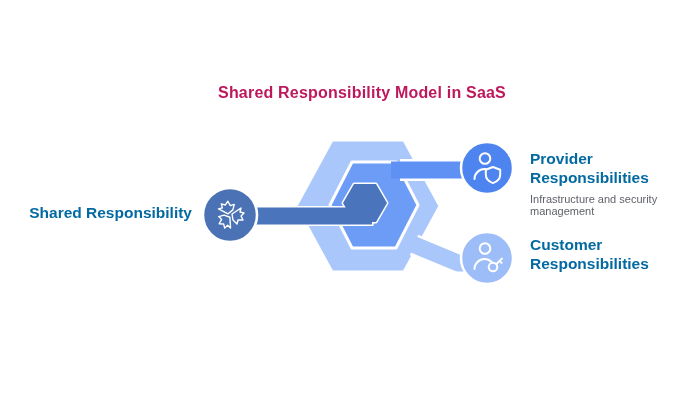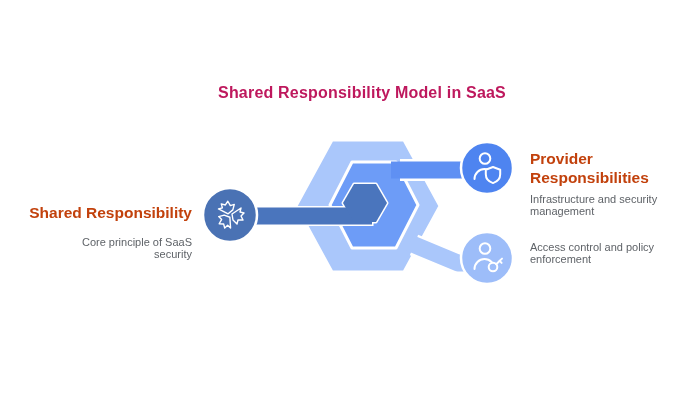--- a/index.html
+++ b/index.html
@@ -6,21 +6,21 @@
   #stage{
     position:relative;width:700px;height:400px;overflow:hidden;background:#ffffff;
     font-family:"Liberation Sans",sans-serif;
   }
   #diagram-svg{position:absolute;left:0;top:0;}
   .title{
     position:absolute;left:62px;top:84px;width:600px;text-align:center;
     font-size:16px;font-weight:700;color:#be185d;letter-spacing:.2px;
   }
   .node-label{position:absolute;}
-  .node-heading{font-size:15.5px;font-weight:700;color:#c2410c;line-height:19px;}
+  .node-heading{font-size:15.5px;font-weight:700;color:#0369a1;line-height:19px;}
   .node-desc{font-size:11px;color:#5f6368;line-height:12px;margin-top:6px;}
   .label-shared{left:0;top:203px;width:192px;text-align:right;}
   .label-shared .node-heading{white-space:nowrap;}
   .label-shared .node-desc{margin-left:52px;margin-top:14px;}
   .label-provider{left:530px;top:149px;width:158px;text-align:left;}
   .label-customer{left:530px;top:235px;width:158px;text-align:left;}
 </style>
 </head>
 <body>
 
@@ -64,25 +64,24 @@
       <circle cx="6" cy="9" r="4.3" fill="#9dbdf9"></circle>
       <path d="M 9.2 6.2 L 15 0.6"></path>
       <path d="M 12.6 2.9 L 14.6 4.9"></path>
     </g>
   </svg>
 
   <div class="title">Shared Responsibility Model in SaaS</div>
 
   <div class="node-label label-shared">
     <div class="node-heading">Shared Responsibility</div>
-    <div class="node-desc">Core principle of SaaS security</div>
   </div>
 
   <div class="node-label label-provider">
     <div class="node-heading">Provider Responsibilities</div>
     <div class="node-desc">Infrastructure and security management</div>
   </div>
 
   <div class="node-label label-customer">
-    <div class="node-desc">Access control and policy enforcement</div>
+    <div class="node-heading">Customer Responsibilities</div>
   </div>
 
 </div>
 
 </body></html>

